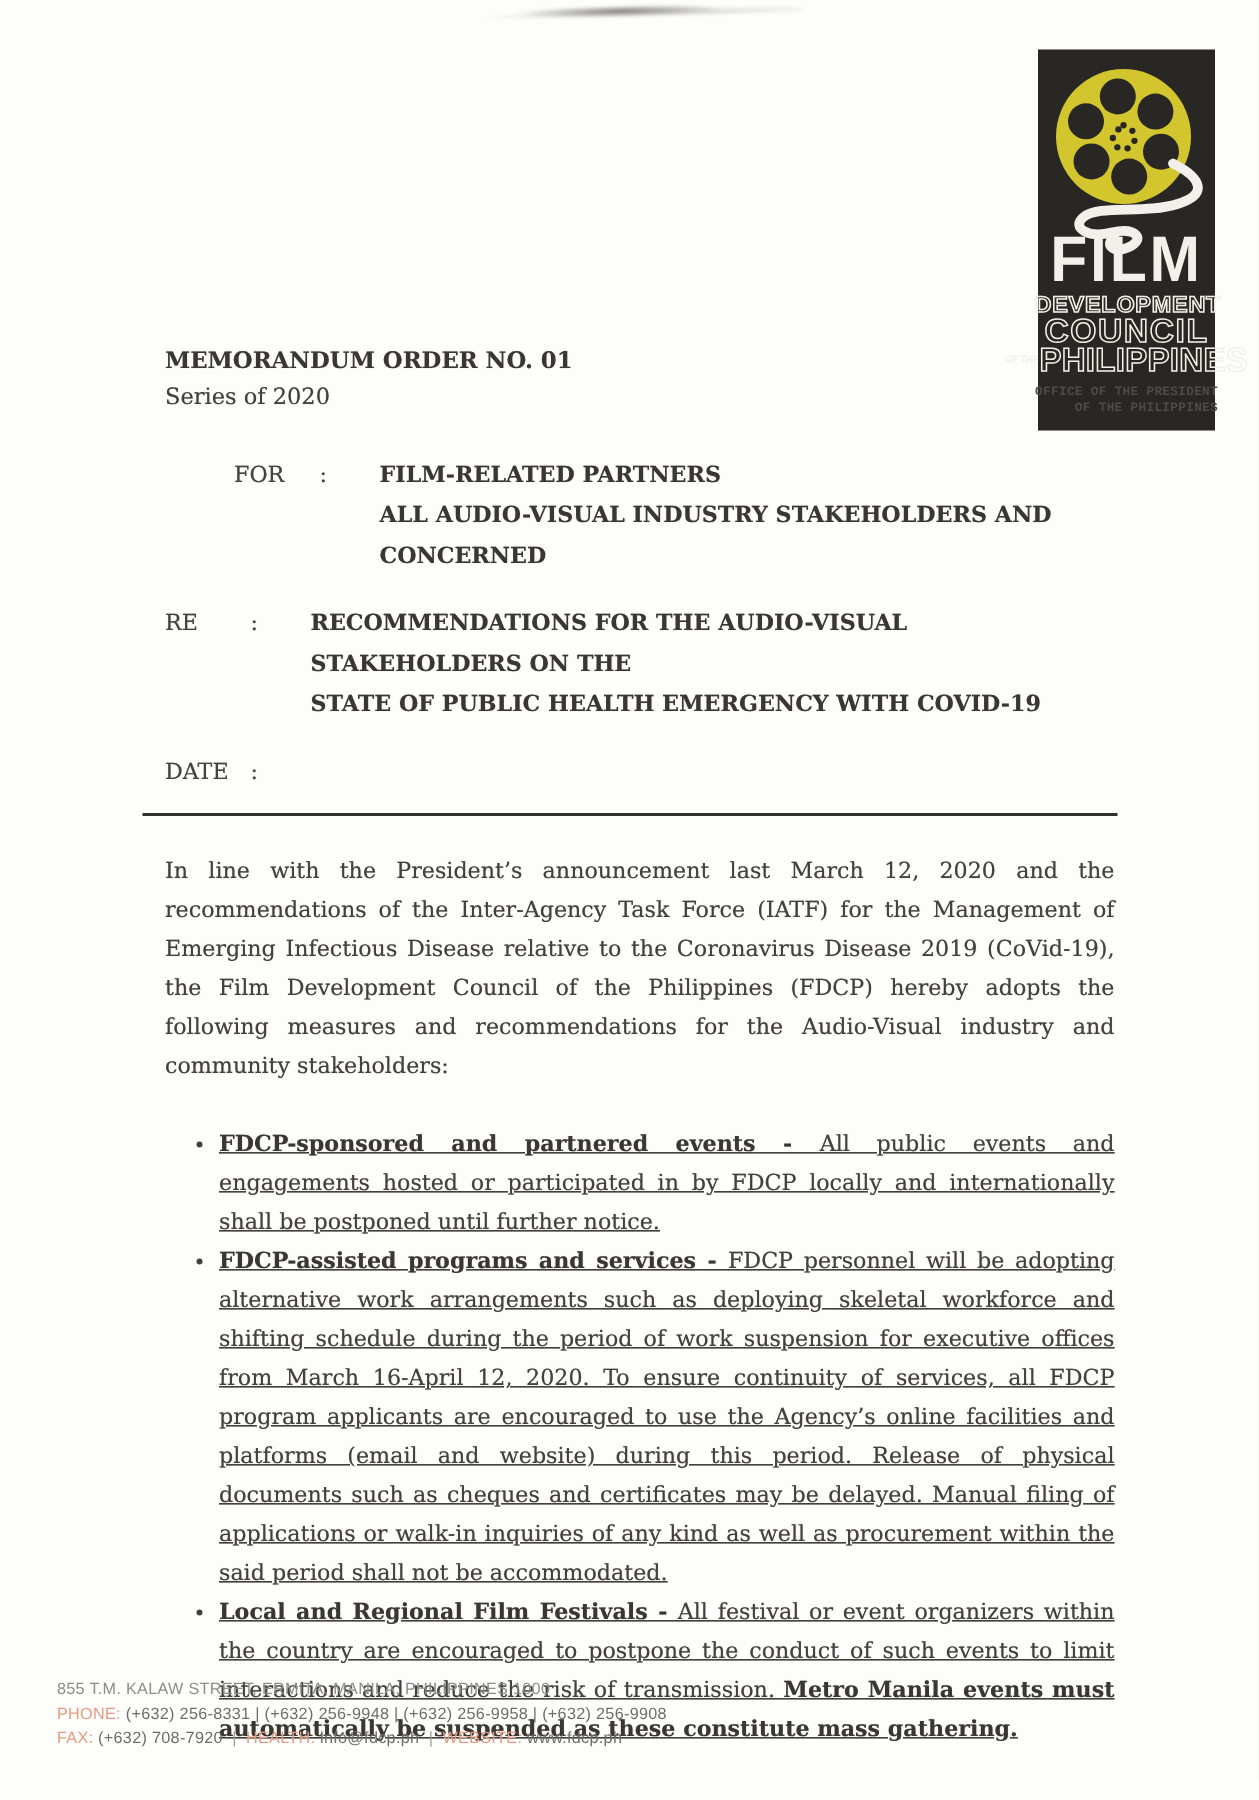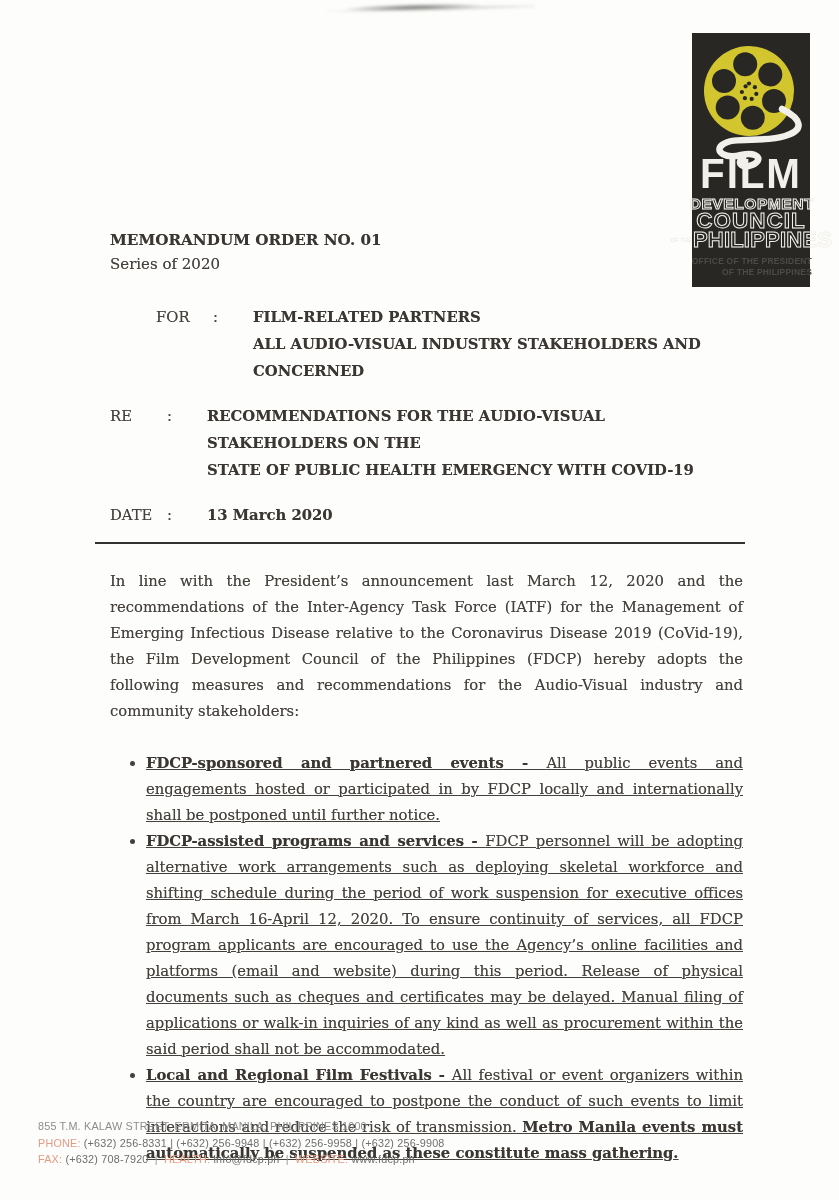--- a/index.html
+++ b/index.html
@@ -60,21 +60,21 @@
   .logo-council { top: 177px; font-size: 22px; line-height: 22px; letter-spacing: 1px;   transform: scaleX(1.02); }
   .logo-phrow   { top: 199px; display: flex; align-items: center; justify-content: center; }
   .logo-ofthe   { font-size: 6px; line-height: 6px; letter-spacing: 0; -webkit-text-stroke: 0.5px #f2f0ea; text-align: left; margin-right: 1px; }
   .logo-phil    { font-size: 22px; line-height: 16px; letter-spacing: 0.2px; }
 
   .office-caption {
     position: absolute;
     left: 640px; top: 256px;
     width: 172px;
     text-align: right;
-    font-family: Liberation Sans, sans-serif;
+    font-family: Liberation Mono, monospace;
     font-weight: bold;
     font-size: 8.5px;
     line-height: 11px;
     color: #4d4b48;
     letter-spacing: 0.2px;
   }
 
   
   .main {
     position: absolute;
@@ -202,23 +202,20 @@
       <span class="field-label">:</span>
       <span class="field-value">
         <div>RECOMMENDATIONS FOR THE AUDIO-VISUAL STAKEHOLDERS ON THE</div>
         <div>STATE OF PUBLIC HEALTH EMERGENCY WITH COVID-19</div>
       </span>
     </div>
 
     <div class="field">
       <span class="field-label">DATE</span>
       <span class="field-label">:</span>
-      <span class="field-value">
-        <div>13 March 2020</div>
-      </span>
     </div>
 
     <div class="rule"></div>
 
     <p class="intro">In line with the President’s announcement last March 12, 2020 and the recommendations of the Inter-Agency Task Force (IATF) for the Management of Emerging Infectious Disease relative to the Coronavirus Disease 2019 (CoVid-19), the Film Development Council of the Philippines (FDCP) hereby adopts the following measures and recommendations for the Audio-Visual industry and community stakeholders:</p>
 
     <ul class="bullets">
       <li><span class="b-title">FDCP-sponsored and partnered events</span><span class="b-title"> - </span><span>All public events and engagements hosted or participated in by FDCP locally and internationally shall be postponed until further notice.</span>
           <span class="b-tail"></span></li>
       <li><span class="b-title">FDCP-assisted programs and services</span><span class="b-title"> - </span><span>FDCP personnel will be adopting alternative work arrangements such as deploying skeletal workforce and shifting schedule during the period of work suspension for executive offices from March 16-April 12, 2020. To ensure continuity of services, all FDCP program applicants are encouraged to use the Agency’s online facilities and platforms (email and website) during this period. Release of physical documents such as cheques and certificates may be delayed. Manual filing of applications or walk-in inquiries of any kind as well as procurement within the said period shall not be accommodated.</span>

